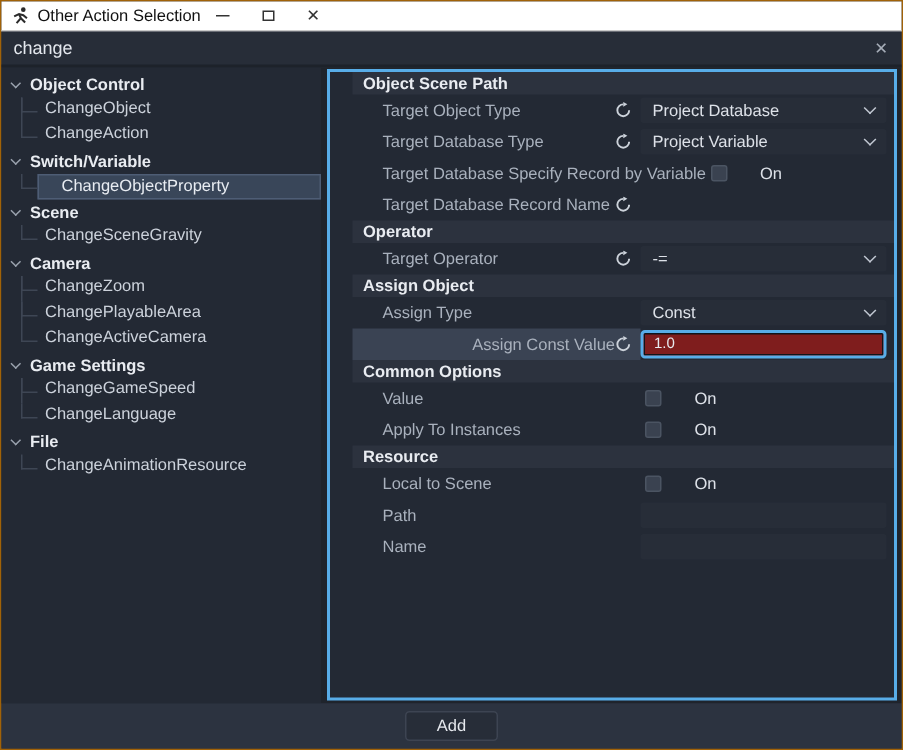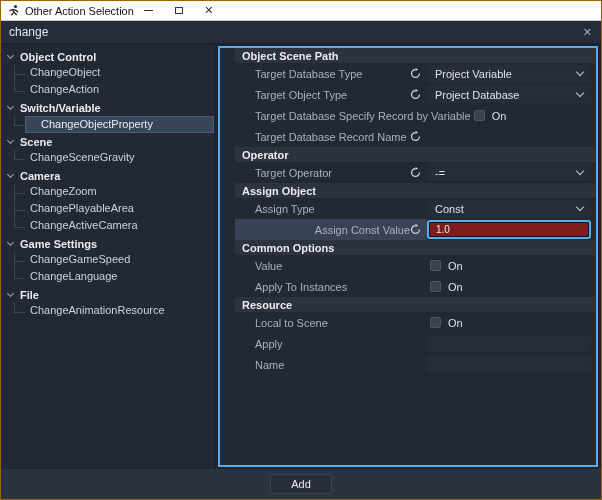--- a/index.html
+++ b/index.html
@@ -37,21 +37,21 @@
   .labelcol{flex:0 0 192px;display:flex;align-items:center;height:100%;}
   .labelcol.selected{background:#3a4353;text-align:right;}
   .plabel{flex:1;font-size:11px;color:#a9b1bd;padding-left:20px;white-space:nowrap;overflow:hidden;}
   .revert{display:flex;align-items:center;margin-right:6px;flex:0 0 auto;cursor:default;}
   .valuecol{flex:1;display:flex;align-items:center;height:100%;padding-right:5px;}
   .dropdown{flex:1;height:17px;background:#272d38;border-radius:2px;display:flex;align-items:center;padding:0 8px;cursor:default;}
   .dval{font-size:11px;color:#dde1e8;white-space:nowrap;}
   .chev{width:6px;height:6px;border-right:1.4px solid #c2c8d2;border-bottom:1.4px solid #c2c8d2;transform:rotate(45deg);margin-left:auto;margin-bottom:3px;flex:0 0 auto;}
   .cbwrap{display:flex;align-items:center;padding-left:3px;}
   .checkbox{width:11px;height:11px;background:#3a4250;border:1px solid #4b5462;border-radius:2px;display:inline-block;cursor:default;}
-  .onlab{font-size:11px;color:#dde1e8;margin-left:7px;}
+  .onlab{font-size:11px;color:#dde1e8;margin-left:22px;}
   .numinput{flex:1;height:19px;background:#7f1d1d;border:2px solid #58ade8;border-radius:3px;color:#e8ebf0;font-size:10px;padding:0 7px;outline:none;box-shadow:inset 0 0 0 1px #10141a;}
   .textfield{flex:1;height:17px;background:#272d38;border-radius:2px;}
   .fill{flex:1;}
   
   .footer{height:30px;background:#2c3340;display:flex;align-items:center;justify-content:center;flex:0 0 auto;}
   .addbtn{background:#272d38;border:1px solid #3d4452;border-radius:3px;color:#e6e9ee;font-size:11px;height:20px;padding:0 20px;cursor:default;}
 </style>
 </head>
 <body>
 
@@ -145,56 +145,56 @@
     </div>
 
     <div class="inspector">
 
       <div class="sechead">
           <span>Object Scene Path</span>
         </div>
 
       <div class="row">
         <div class="labelcol">
+          <span class="plabel">Target Object Type</span>
+          <span class="revert">
+              <svg width="11" height="11" viewBox="0 0 12 12">
+                <path d="M6 1.7 A4.3 4.3 0 1 0 10.3 6" fill="none" stroke="#ccd2da" stroke-width="1.4"></path>
+                <polygon points="6,0 6,3.4 9,1.7" fill="#ccd2da"></polygon>
+              </svg>
+            </span>
+        </div>
+        <div class="valuecol">
+          <div class="dropdown">
+            <span class="dval">Project Database</span>
+            <span class="chev"></span>
+          </div>
+        </div>
+      </div>
+
+      <div class="row">
+        <div class="labelcol">
           <span class="plabel">Target Database Type</span>
           <span class="revert">
               <svg width="11" height="11" viewBox="0 0 12 12">
                 <path d="M6 1.7 A4.3 4.3 0 1 0 10.3 6" fill="none" stroke="#ccd2da" stroke-width="1.4"></path>
                 <polygon points="6,0 6,3.4 9,1.7" fill="#ccd2da"></polygon>
               </svg>
             </span>
         </div>
         <div class="valuecol">
           <div class="dropdown">
             <span class="dval">Project Variable</span>
             <span class="chev"></span>
           </div>
         </div>
       </div>
 
       <div class="row">
         <div class="labelcol">
-          <span class="plabel">Target Object Type</span>
-          <span class="revert">
-              <svg width="11" height="11" viewBox="0 0 12 12">
-                <path d="M6 1.7 A4.3 4.3 0 1 0 10.3 6" fill="none" stroke="#ccd2da" stroke-width="1.4"></path>
-                <polygon points="6,0 6,3.4 9,1.7" fill="#ccd2da"></polygon>
-              </svg>
-            </span>
-        </div>
-        <div class="valuecol">
-          <div class="dropdown">
-            <span class="dval">Project Database</span>
-            <span class="chev"></span>
-          </div>
-        </div>
-      </div>
-
-      <div class="row">
-        <div class="labelcol">
           <span class="plabel">Target Database Specify Record by Variable</span>
         </div>
         <div class="valuecol cbwrap">
           <span class="checkbox"></span>
           <span class="onlab">On</span>
         </div>
       </div>
 
       <div class="row">
         <div class="labelcol">
@@ -294,21 +294,21 @@
           <span class="plabel">Local to Scene</span>
         </div>
         <div class="valuecol cbwrap">
           <span class="checkbox"></span>
           <span class="onlab">On</span>
         </div>
       </div>
 
       <div class="row">
         <div class="labelcol">
-          <span class="plabel">Apply</span>
+          <span class="plabel">Path</span>
         </div>
         <div class="valuecol">
           <div class="textfield"></div>
         </div>
       </div>
 
       <div class="row">
         <div class="labelcol">
           <span class="plabel">Name</span>
         </div>

